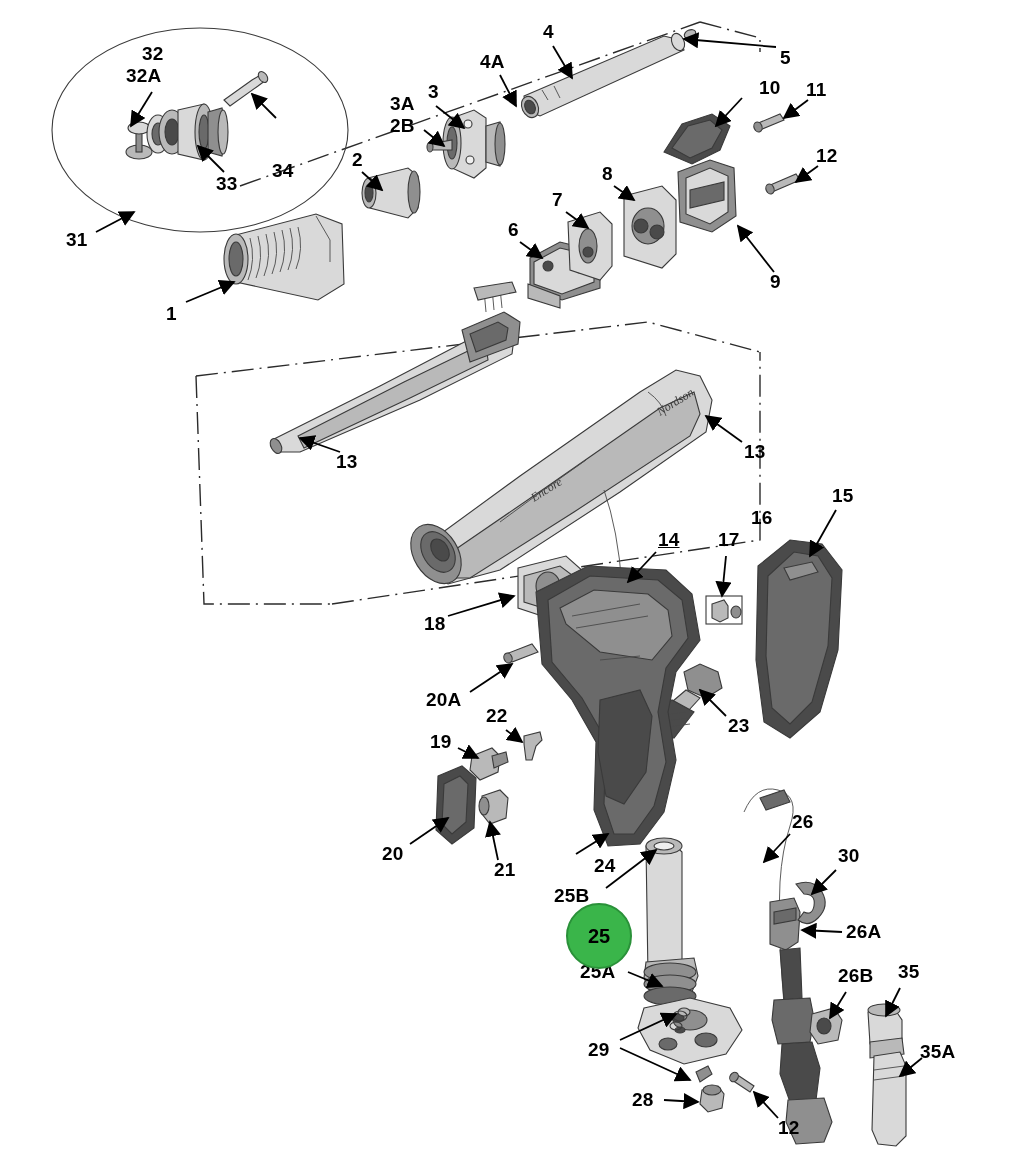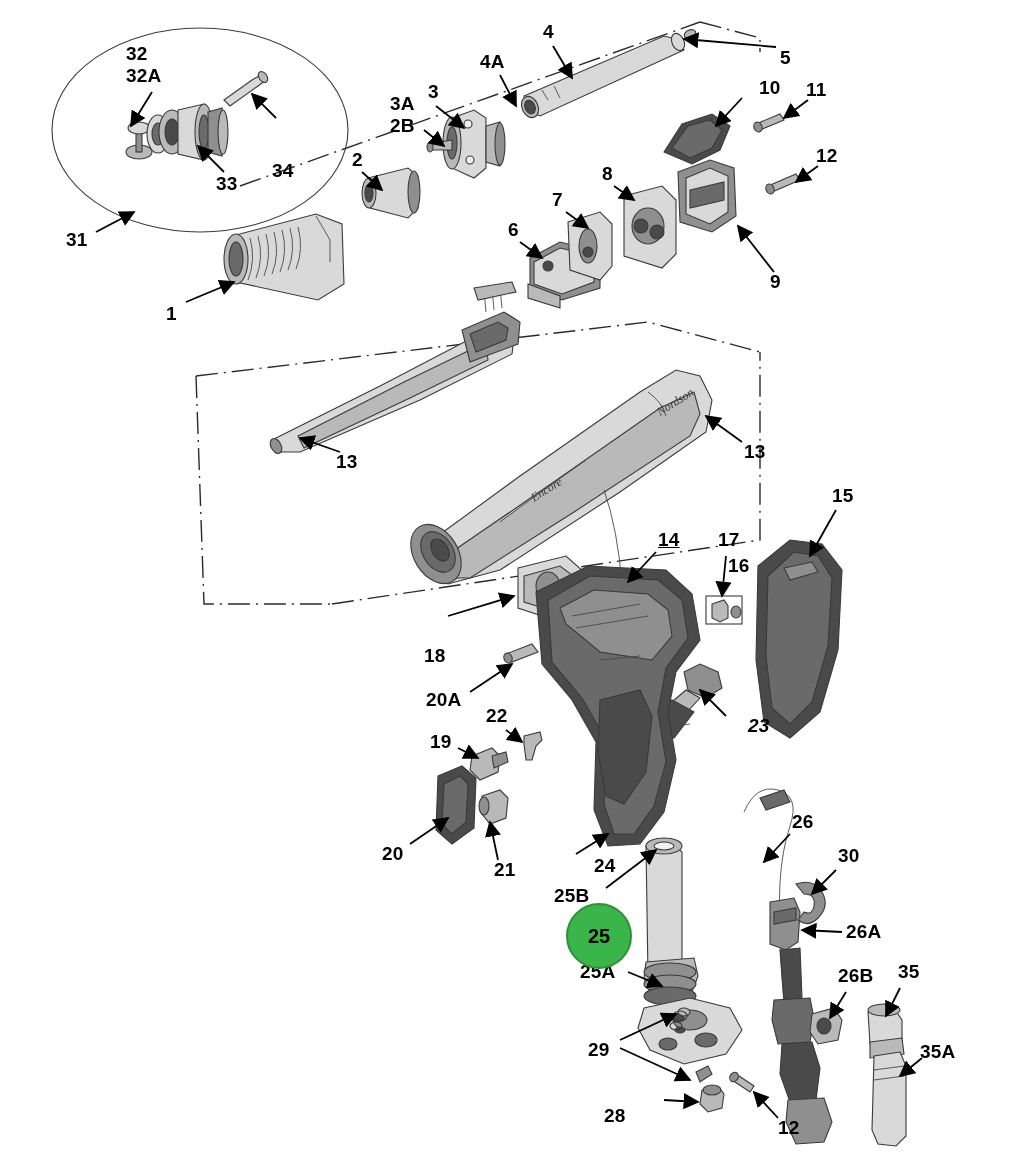--- a/index.html
+++ b/index.html
@@ -263,21 +263,21 @@
     <ellipse cx="824" cy="1026" rx="7" ry="8" class="xdk part"></ellipse>
 
     <path class="lt part" d="M 868 1012 L 894 1008 L 902 1020 L 902 1040 L 870 1044 Z"></path>
     <ellipse cx="884" cy="1010" rx="16" ry="6" class="md part"></ellipse>
     <path class="md part" d="M 870 1042 L 902 1038 L 904 1054 L 870 1058 Z"></path>
     <path class="lt part" d="M 874 1056 L 900 1052 L 906 1066 L 906 1136 L 896 1146 L 878 1144 L 872 1130 Z"></path>
     <path class="thinline" d="M 874 1070 L 904 1066 M 874 1080 L 904 1076"></path>
 
   </svg>
 
-  <div class="callout" style="left:126px; top:44px;text-align:center;">32</div>
+  <div class="callout" style="left:142px; top:44px;text-align:center;">32</div>
   <div class="callout" style="left:126px; top:66px;">32A</div>
   <div class="callout" style="left:480px; top:52px;">4A</div>
   <div class="callout" style="left:543px; top:22px;">4</div>
   <div class="callout" style="left:780px; top:48px;">5</div>
   <div class="callout" style="left:738px; top:78px;margin-left:21px;">10</div>
   <div class="callout" style="left:806px; top:80px;">11</div>
   <div class="callout" style="left:816px; top:146px;">12</div>
   <div class="callout" style="left:390px; top:94px;">3A</div>
   <div class="callout" style="left:428px; top:82px;">3</div>
   <div class="callout" style="left:390px; top:116px;">2B</div>
@@ -286,41 +286,41 @@
   <div class="callout" style="left:552px; top:190px;">7</div>
   <div class="callout" style="left:508px; top:220px;">6</div>
   <div class="callout" style="left:770px; top:272px;">9</div>
   <div class="callout" style="left:216px; top:174px;">33</div>
   <div class="callout" style="left:272px; top:118px;margin-top:43px;">34</div>
   <div class="callout" style="left:66px; top:230px;">31</div>
   <div class="callout" style="left:166px; top:304px;">1</div>
   <div class="callout" style="left:336px; top:452px;">13</div>
   <div class="callout" style="left:744px; top:442px;">13</div>
   <div class="callout" style="left:658px; top:530px;text-decoration:underline;">14</div>
-  <div class="callout" style="left:728px; top:508px;margin-top:48px;">16</div>
+  <div class="callout" style="left:751px; top:508px;">16</div>
   <div class="callout" style="left:718px; top:530px;">17</div>
   <div class="callout" style="left:832px; top:486px;">15</div>
-  <div class="callout" style="left:424px; top:646px;">18</div>
+  <div class="callout" style="left:424px; top:614px;">18</div>
   <div class="callout" style="left:426px; top:690px;">20A</div>
   <div class="callout" style="left:486px; top:706px;">22</div>
   <div class="callout" style="left:430px; top:732px;">19</div>
-  <div class="callout" style="left:748px; top:716px;font-style:italic;">23</div>
+  <div class="callout" style="left:728px; top:716px;">23</div>
   <div class="callout" style="left:382px; top:844px;">20</div>
   <div class="callout" style="left:494px; top:860px;">21</div>
   <div class="callout" style="left:550px; top:856px;margin-left:44px;">24</div>
   <div class="callout" style="left:554px; top:886px;">25B</div>
   <div class="callout" style="left:580px; top:962px;">25A</div>
   <div class="callout" style="left:792px; top:812px;">26</div>
   <div class="callout" style="left:838px; top:846px;">30</div>
   <div class="callout" style="left:846px; top:922px;">26A</div>
   <div class="callout" style="left:838px; top:966px;">26B</div>
   <div class="callout" style="left:898px; top:962px;">35</div>
   <div class="callout" style="left:920px; top:1042px;">35A</div>
   <div class="callout" style="left:588px; top:1040px;">29</div>
-  <div class="callout" style="left:604px; top:1090px;margin-top:16px;">28</div>
+  <div class="callout" style="left:632px; top:1090px;">28</div>
   <div class="callout" style="left:778px; top:1118px;">12</div>
 
   <svg class="art" viewBox="0 0 1012 1158">
     <defs>
       <marker id="ah" markerWidth="9" markerHeight="9" refX="8" refY="4.5" orient="auto">
         <path d="M 0 0 L 9 4.5 L 0 9 Z" fill="#000"></path>
       </marker>
     </defs>
     <g stroke="#000" stroke-width="1.8" fill="none" marker-end="url(#ah)">
       <path d="M 152 92 L 131 126"></path>

